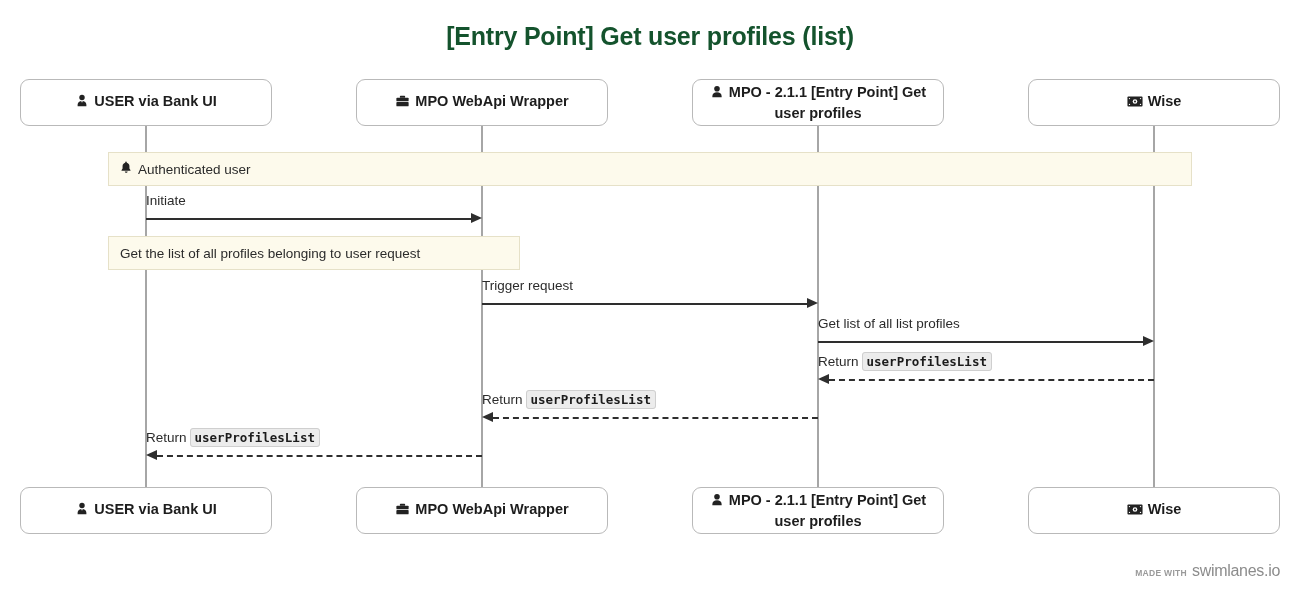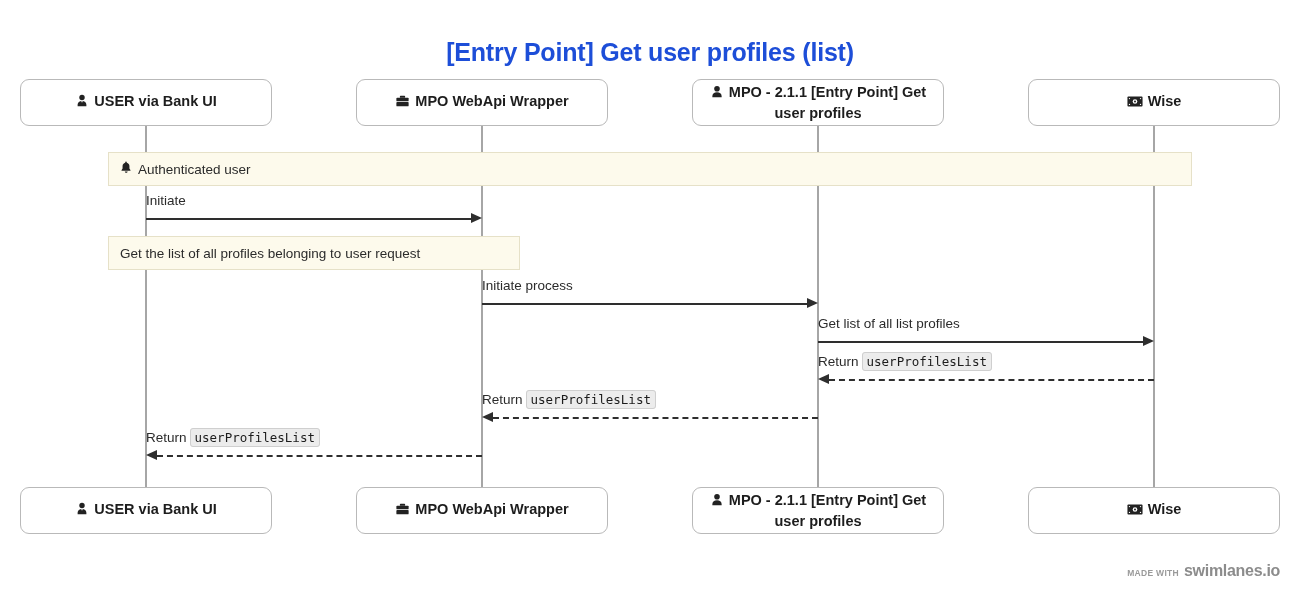--- a/index.html
+++ b/index.html
@@ -16,26 +16,26 @@
     position: relative;
   }
   #diagram {
     position: relative;
     width: 1300px;
     height: 594px;
   }
   .title {
     position: absolute;
     left: 0;
-    top: 38px;
+    top: 22px;
     width: 1300px;
     text-align: center;
     font-size: 25px;
     font-weight: bold;
-    color: #1d4ed8;
+    color: #14532d;
     letter-spacing: -0.2px;
   }
   
   .participant {
     position: absolute;
     box-sizing: border-box;
     border: 1.3px solid #b9b9b9;
     border-radius: 9px;
     background: #ffffff;
     display: flex;
@@ -115,21 +115,21 @@
     font-size: 13.5px;
     color: #2b2b2b;
     white-space: nowrap;
   }
   .msg-label .lbl-inner {
     display: inline-block;
   }
   code.token {
     font-family: "DejaVu Sans Mono", monospace;
     font-size: 12.5px;
-    font-weight: normal;
+    font-weight: bold;
     background: #ececec;
     border: 1px solid #cfcfcf;
     border-radius: 3px;
     padding: 1px 4px;
     color: #1c1c1c;
     margin-left: 3px;
   }
   
   .footer {
     position: absolute;
@@ -140,21 +140,21 @@
     gap: 5px;
   }
   .footer .madewith {
     font-size: 8.5px;
     font-weight: bold;
     letter-spacing: 0.3px;
     color: #9a9a9a;
   }
   .footer .brand {
     font-size: 16px;
-    font-weight: bold;
+    font-weight: normal;
     color: #8c8c8c;
     letter-spacing: -0.3px;
   }
 </style>
 </head>
 <body>
 
 <div id="diagram">
 
   <div class="title">[Entry Point] Get user profiles (list)</div>
@@ -211,21 +211,21 @@
     <span>Get the list of all profiles belonging to user request</span>
   </div>
 
   <div class="msg" style="left:146px; top:218px; width:336px;">
     <div class="msg-label"><span class="lbl-inner"><span>Initiate</span></span></div>
     <div class="msg-line" style="width:325px;"></div>
     <div class="arrowhead right" style="left:325px;"></div>
   </div>
 
   <div class="msg" style="left:482px; top:303px; width:336px;">
-    <div class="msg-label"><span class="lbl-inner"><span>Initiate process</span></span></div>
+    <div class="msg-label"><span class="lbl-inner"><span>Trigger request</span></span></div>
     <div class="msg-line" style="width:325px;"></div>
     <div class="arrowhead right" style="left:325px;"></div>
   </div>
 
   <div class="msg" style="left:818px; top:341px; width:336px;">
     <div class="msg-label"><span class="lbl-inner"><span>Get list of all list profiles</span></span></div>
     <div class="msg-line" style="width:325px;"></div>
     <div class="arrowhead right" style="left:325px;"></div>
   </div>
 

